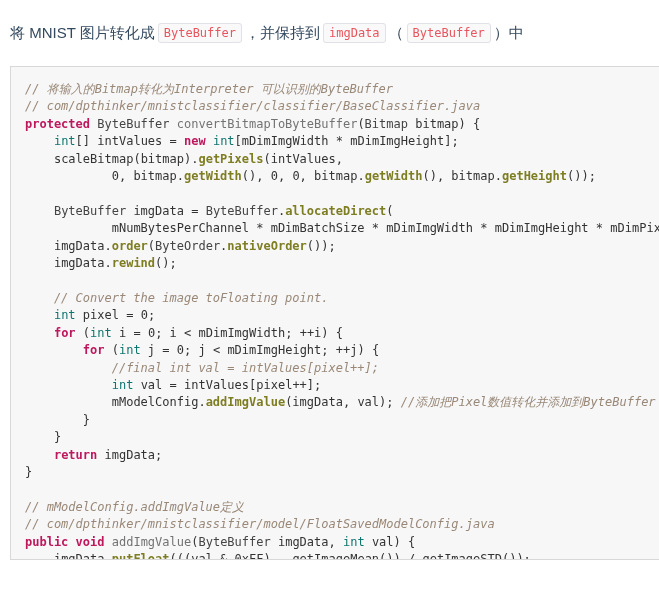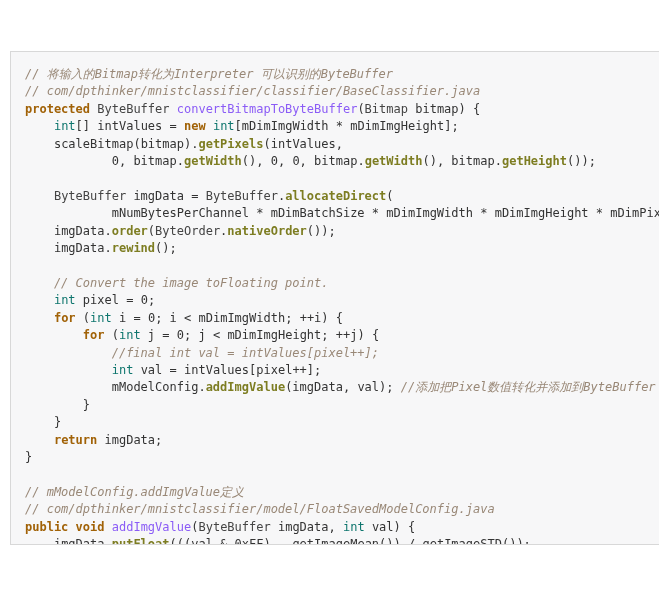--- a/index.html
+++ b/index.html
@@ -64,23 +64,23 @@
     font-size: 12px;
     line-height: 17.4px;
     color: #333333;
     white-space: pre;
     tab-size: 4;
   }
   .code-inner .ln { display: block; min-height: 17.4px; }
 
   
   .c   { color: #998877; font-style: italic; margin-top: 16px; }      
-  .k   { color: #a16207; font-weight: bold; }        
+  .k   { color: #be185d; font-weight: bold; }        
   .kt  { color: #0f766e; }                           
-  .nf  { color: #8b5cf6; }                           
+  .nf  { color: #737373; }                           
   .nc  { color: #444444; }                           
   .na  { color: #7d7d22; font-weight: bold; }                           
   .mi  { color: #333333; }                           
   .nb  { color: #333333; }                           
 
   
   .outro {
     position: absolute;
     left: 10px;
     top: 565px;
@@ -88,20 +88,23 @@
     line-height: 24px;
     color: #34495e;
     white-space: nowrap;
   }
 </style>
 </head>
 <body>
 
 <div class="page">
 
+  <p class="intro">
+    <span>将 MNIST 图片转化成</span><code class="inline-code">ByteBuffer</code><span>，并保持到</span><code class="inline-code">imgData</code><span>（</span><code class="inline-code">ByteBuffer</code><span>）中</span>
+  </p>
 
   <div class="code-block">
     <div class="code-inner" id="code-inner"><span class="ln"><span class="c">// 将输入的Bitmap转化为Interpreter 可以识别的ByteBuffer</span></span><span class="ln"><span class="c">// com/dpthinker/mnistclassifier/classifier/BaseClassifier.java</span></span><span class="ln"><span class="k">protected</span> <span class="nc">ByteBuffer</span> <span class="nf">convertBitmapToByteBuffer</span>(<span class="nc">Bitmap</span> <span class="nb">bitmap</span>) {</span><span class="ln">    <span class="kt">int</span>[] <span class="nb">intValues</span> = <span class="k">new</span> <span class="kt">int</span>[<span class="nb">mDimImgWidth</span> * <span class="nb">mDimImgHeight</span>];</span><span class="ln">    <span class="nb">scaleBitmap</span>(<span class="nb">bitmap</span>).<span class="na">getPixels</span>(<span class="nb">intValues</span>,</span><span class="ln">            <span class="mi">0</span>, <span class="nb">bitmap</span>.<span class="na">getWidth</span>(), <span class="mi">0</span>, <span class="mi">0</span>, <span class="nb">bitmap</span>.<span class="na">getWidth</span>(), <span class="nb">bitmap</span>.<span class="na">getHeight</span>());</span><span class="ln">&nbsp;</span><span class="ln">    <span class="nc">ByteBuffer</span> <span class="nb">imgData</span> = <span class="nc">ByteBuffer</span>.<span class="na">allocateDirect</span>(</span><span class="ln">            <span class="nb">mNumBytesPerChannel</span> * <span class="nb">mDimBatchSize</span> * <span class="nb">mDimImgWidth</span> * <span class="nb">mDimImgHeight</span> * <span class="nb">mDimPixelSize</span>);</span><span class="ln">    <span class="nb">imgData</span>.<span class="na">order</span>(<span class="nc">ByteOrder</span>.<span class="na">nativeOrder</span>());</span><span class="ln">    <span class="nb">imgData</span>.<span class="na">rewind</span>();</span><span class="ln">&nbsp;</span><span class="ln"><span class="c">    // Convert the image toFloating point.</span></span><span class="ln">    <span class="kt">int</span> <span class="nb">pixel</span> = <span class="mi">0</span>;</span><span class="ln">    <span class="k">for</span> (<span class="kt">int</span> <span class="nb">i</span> = <span class="mi">0</span>; <span class="nb">i</span> &lt; <span class="nb">mDimImgWidth</span>; ++<span class="nb">i</span>) {</span><span class="ln">        <span class="k">for</span> (<span class="kt">int</span> <span class="nb">j</span> = <span class="mi">0</span>; <span class="nb">j</span> &lt; <span class="nb">mDimImgHeight</span>; ++<span class="nb">j</span>) {</span><span class="ln"><span class="c">            //final int val = intValues[pixel++];</span></span><span class="ln">            <span class="kt">int</span> <span class="nb">val</span> = <span class="nb">intValues</span>[<span class="nb">pixel</span>++];</span><span class="ln">            <span class="nb">mModelConfig</span>.<span class="na">addImgValue</span>(<span class="nb">imgData</span>, <span class="nb">val</span>); <span class="c">//添加把Pixel数值转化并添加到ByteBuffer</span></span><span class="ln">        }</span><span class="ln">    }</span><span class="ln">    <span class="k">return</span> <span class="nb">imgData</span>;</span><span class="ln">}</span><span class="ln">&nbsp;</span><span class="ln"><span class="c">// mModelConfig.addImgValue定义</span></span><span class="ln"><span class="c">// com/dpthinker/mnistclassifier/model/FloatSavedModelConfig.java</span></span><span class="ln"><span class="k">public</span> <span class="k">void</span> <span class="nf">addImgValue</span>(<span class="nc">ByteBuffer</span> <span class="nb">imgData</span>, <span class="kt">int</span> <span class="nb">val</span>) {</span><span class="ln">    <span class="nb">imgData</span>.<span class="na">putFloat</span>(((<span class="nb">val</span> &amp; <span class="mi">0xFF</span>) - <span class="nb">getImageMean</span>()) / <span class="nb">getImageSTD</span>());</span></div>
   </div>
 
   <p class="outro">
     
   </p>
 
 </div>

